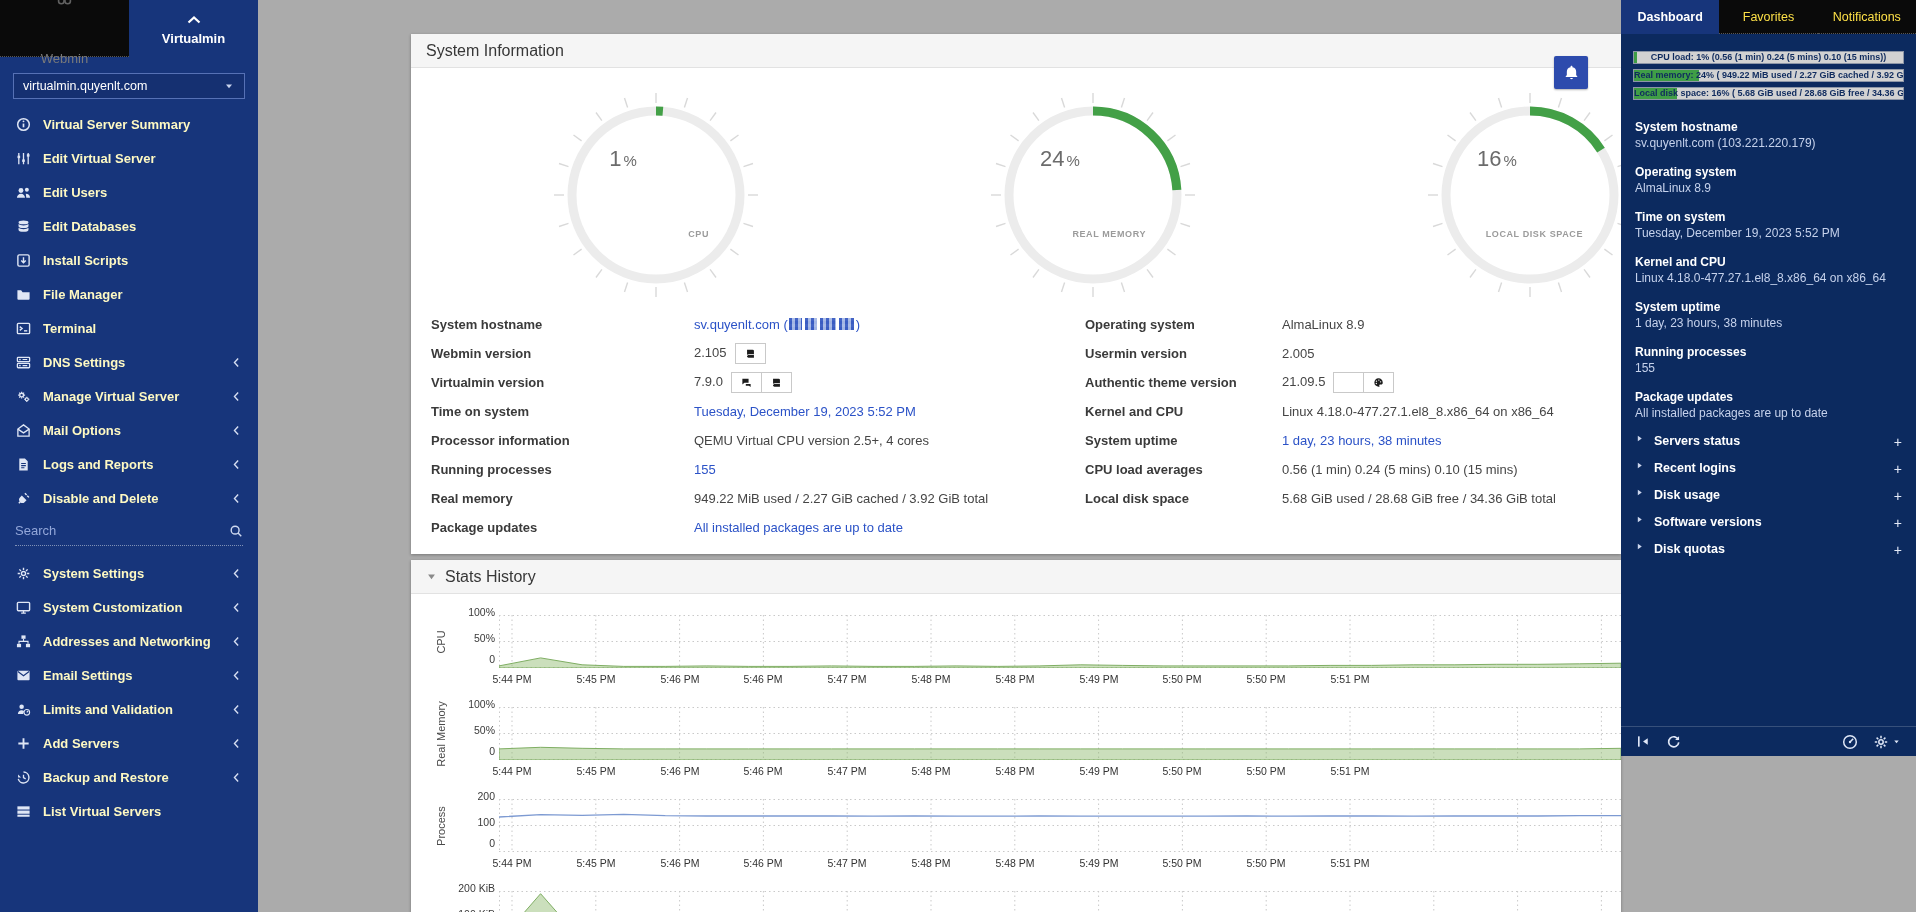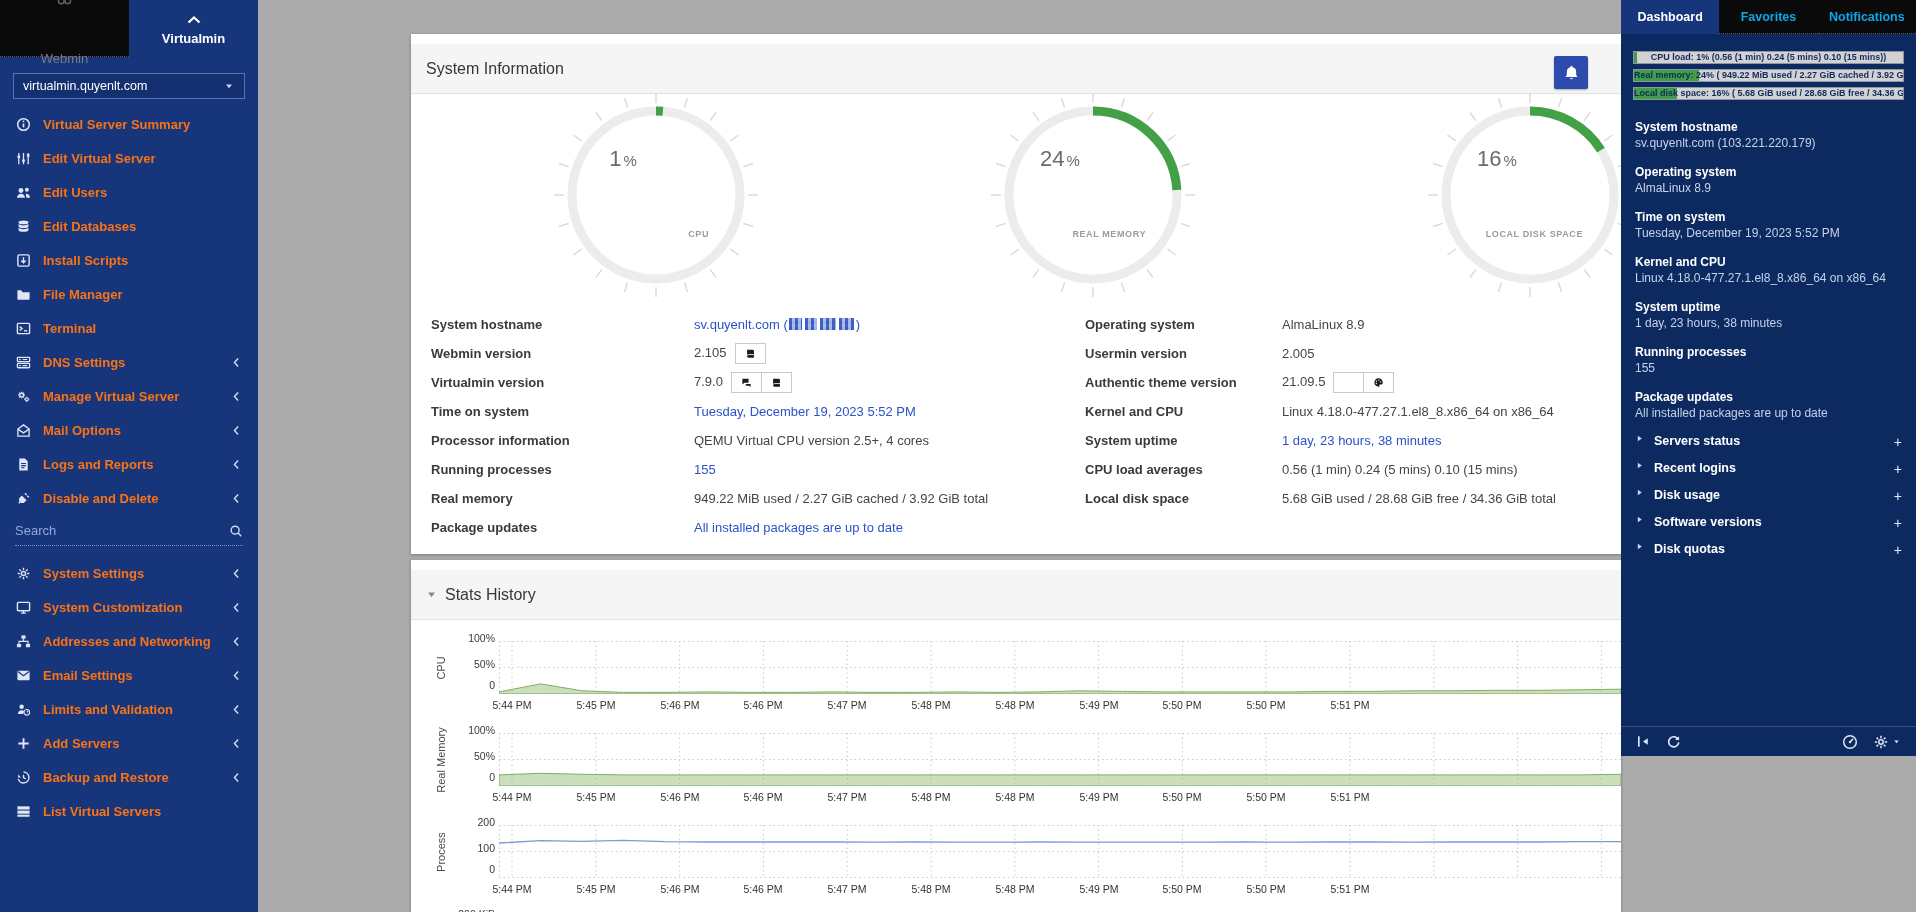--- a/index.html
+++ b/index.html
@@ -11,33 +11,33 @@
   #left-sidebar { position:absolute; left:0; top:0; width:258px; height:912px; background:#17357b; z-index:5; }
   .side-tabs { display:flex; height:57px; }
   .side-tab { width:50%; display:flex; flex-direction:column; align-items:center; justify-content:center; gap:3px; cursor:pointer; font-size:13px; }
   .side-tab.webmin { background:#0a0a0a; color:#7a7a7a; border-bottom:1px dotted #565656;gap:45px; }
   .side-tab.webmin svg { color:#616161; }
   .side-tab.virtualmin { background:#17357b; color:#fff; font-weight:700; }
   .side-tab .ticon { height:16px; display:flex; align-items:center; }
   .server-select { margin:16px 13px 8px; height:26px; border:1px solid #5671b5; display:flex; align-items:center; padding:0 9px; color:#fff; font-size:12.5px; cursor:pointer; background:rgba(0,0,0,.08); }
   .server-select .caret { margin-left:auto; color:#c9d4ee; }
   .menu { display:block; }
-  .menu-item { height:34px; display:flex; align-items:center; padding:0 15px; color:#f97316; font-size:13px; font-weight:600; cursor:pointer; }
+  .menu-item { height:34px; display:flex; align-items:center; padding:0 15px; color:#fef9c3; font-size:13px; font-weight:600; cursor:pointer; }
   .menu-item .micon { width:17px; margin-right:11px; color:#dfe6f5; display:flex; align-items:center; justify-content:center; }
   .menu-item .chev { margin-left:auto; color:#d6def2; display:flex; }
   .search-row { margin:8px 15px 6px; display:flex; align-items:center; border-bottom:1px dotted rgba(255,255,255,.45); padding-bottom:7px; }
   .search-row input { flex:1; background:transparent; border:none; outline:none; color:#fff; font-size:13px; font-family:"Liberation Sans",sans-serif; }
   .search-row input::placeholder { color:#93a7d9; }
   .search-row .micon { color:#cfd9f0; }
   .menu.secondary { margin-top:10px; }
 
   
   #main { position:absolute; left:258px; top:0; width:1363px; height:912px; background:#ababab; }
   .card { position:absolute; left:153px; width:1210px; background:#fff; box-shadow:0 1px 3px rgba(0,0,0,.3); }
-  .card-header { height:50px; background:#f5f5f5; border-bottom:1px solid #e2e2e2; display:flex; align-items:center; padding:0 15px;margin-top:10px; }
+  .card-header { height:34px; background:#f5f5f5; border-bottom:1px solid #e2e2e2; display:flex; align-items:center; padding:0 15px; }
   .card-header h2 { font-size:16px; font-weight:400; color:#373737; }
   .card-header .tri { color:#8a8a8a; margin-right:8px; display:flex; }
   #card-sysinfo { top:34px; height:520px; }
   #card-stats { top:560px; height:420px; }
 
   .gauge { position:absolute; width:210px; height:210px; top:56px; }
   .info-grid { position:absolute; left:20px; top:276px; width:1174px; }
   .irow { display:grid; grid-template-columns:263px 391px 197px 323px; height:29px; align-items:center; font-size:13px; color:#454545; }
   .ilabel { font-weight:700; color:#3a3a3a; }
   .ival { white-space:nowrap; overflow:hidden; }
@@ -56,21 +56,21 @@
   .rlabel span { transform:rotate(-90deg); white-space:nowrap; font-size:11px; color:#4a4a4a; }
   .yticks { position:absolute; left:34px; top:0; width:50px; height:53px; }
   .yticks span { position:absolute; right:0; width:50px; text-align:right; font-size:10.5px; color:#3a3a3a; height:13px; }
   .plot { position:absolute; left:88px; top:0; width:1122px; height:53px; }
   .xlabels { position:absolute; left:88px; top:58px; width:1122px; height:15px; }
   .xlabels span { position:absolute; width:60px; text-align:center; font-size:10.5px; color:#333; white-space:nowrap; }
 
   
   #right-sidebar { position:absolute; left:1621px; top:0; width:295px; height:756px; background:#0c2a5f; z-index:6; }
   .rtabs { display:flex; height:34px; background:#0a0a0a; }
-  .rtab { flex:1; display:flex; align-items:center; justify-content:center; font-size:12.5px; color:#0ea5e9; cursor:pointer; border-bottom:1px dotted #565656;font-weight:bold; }
+  .rtab { flex:1; display:flex; align-items:center; justify-content:center; font-size:12.5px; color:#fde047; cursor:pointer; border-bottom:1px dotted #565656; }
   .rtab.active { background:#17357b; color:#fff; font-weight:700; border-bottom:none; }
   .meters { margin-top:17px; }
   .meter { position:relative; height:13px; background:#d2d2d2; margin:0 12px 5px; border:1px solid rgba(13,40,90,.35); overflow:hidden; }
   .meter .fill { position:absolute; left:0; top:0; bottom:0; background:#3f9e46; }
   .meter .mtext { position:relative; z-index:2; display:block; text-align:center; font-size:9px; font-weight:700; color:#0f2b5e; line-height:11px; white-space:nowrap; }
   .rinfo { padding:14px 14px 0; }
   .rblock { margin-bottom:13px; }
   .rblock .rlab { font-size:12px; font-weight:700; color:#fff; line-height:16px; }
   .rblock .rval { font-size:12px; color:#c6d2ec; line-height:16px; }
   .rsections { margin-top:4px; }

